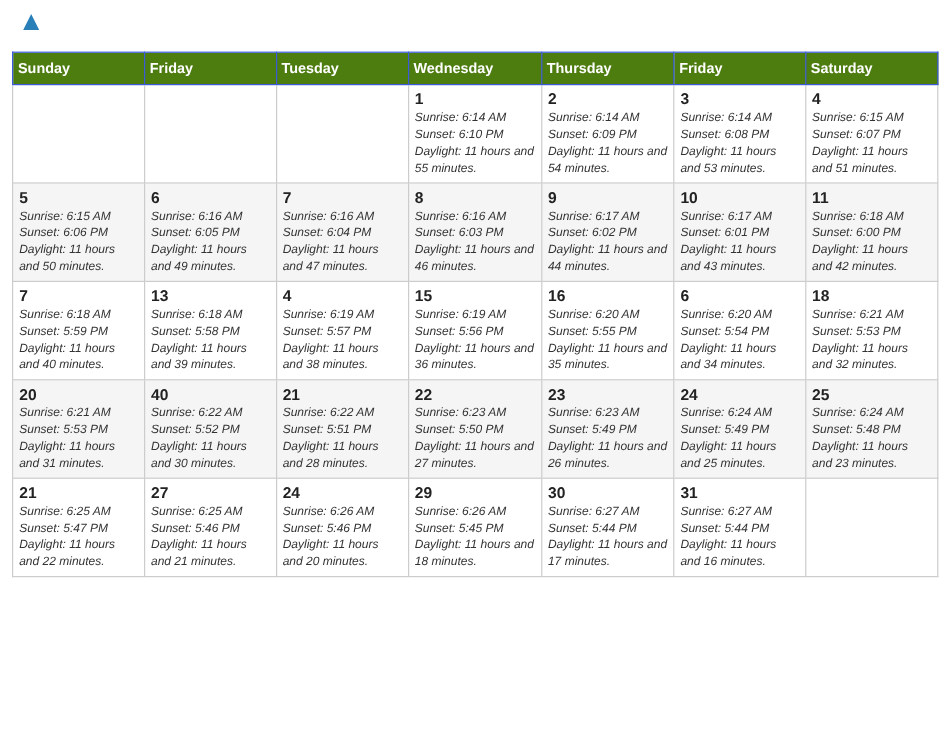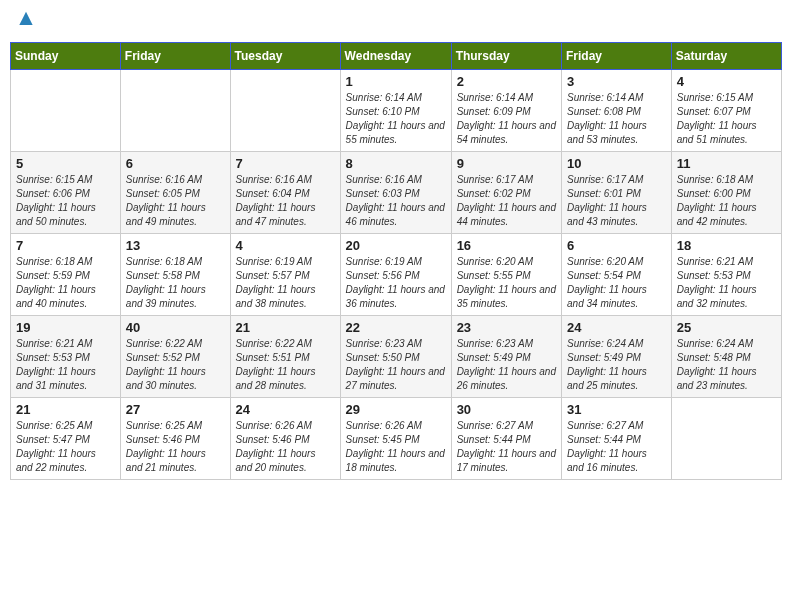--- a/index.html
+++ b/index.html
@@ -209,21 +209,21 @@
 Sunset: 5:58 PM
 Daylight: 11 hours and 39 minutes.</div>
         </td>
         <td>
           <span class="day-num">4</span>
           <div class="day-info" style="white-space: pre-line;">Sunrise: 6:19 AM
 Sunset: 5:57 PM
 Daylight: 11 hours and 38 minutes.</div>
         </td>
         <td>
-          <span class="day-num">20</span>
+          <span class="day-num">15</span>
           <div class="day-info" style="white-space: pre-line;">Sunrise: 6:19 AM
 Sunset: 5:56 PM
 Daylight: 11 hours and 36 minutes.</div>
         </td>
         <td>
           <span class="day-num">16</span>
           <div class="day-info" style="white-space: pre-line;">Sunrise: 6:20 AM
 Sunset: 5:55 PM
 Daylight: 11 hours and 35 minutes.</div>
         </td>
@@ -235,21 +235,21 @@
         </td>
         <td>
           <span class="day-num">18</span>
           <div class="day-info" style="white-space: pre-line;">Sunrise: 6:21 AM
 Sunset: 5:53 PM
 Daylight: 11 hours and 32 minutes.</div>
         </td>
       </tr>
       <tr>
         <td>
-          <span class="day-num">19</span>
+          <span class="day-num">20</span>
           <div class="day-info" style="white-space: pre-line;">Sunrise: 6:21 AM
 Sunset: 5:53 PM
 Daylight: 11 hours and 31 minutes.</div>
         </td>
         <td>
           <span class="day-num">40</span>
           <div class="day-info" style="white-space: pre-line;">Sunrise: 6:22 AM
 Sunset: 5:52 PM
 Daylight: 11 hours and 30 minutes.</div>
         </td>

